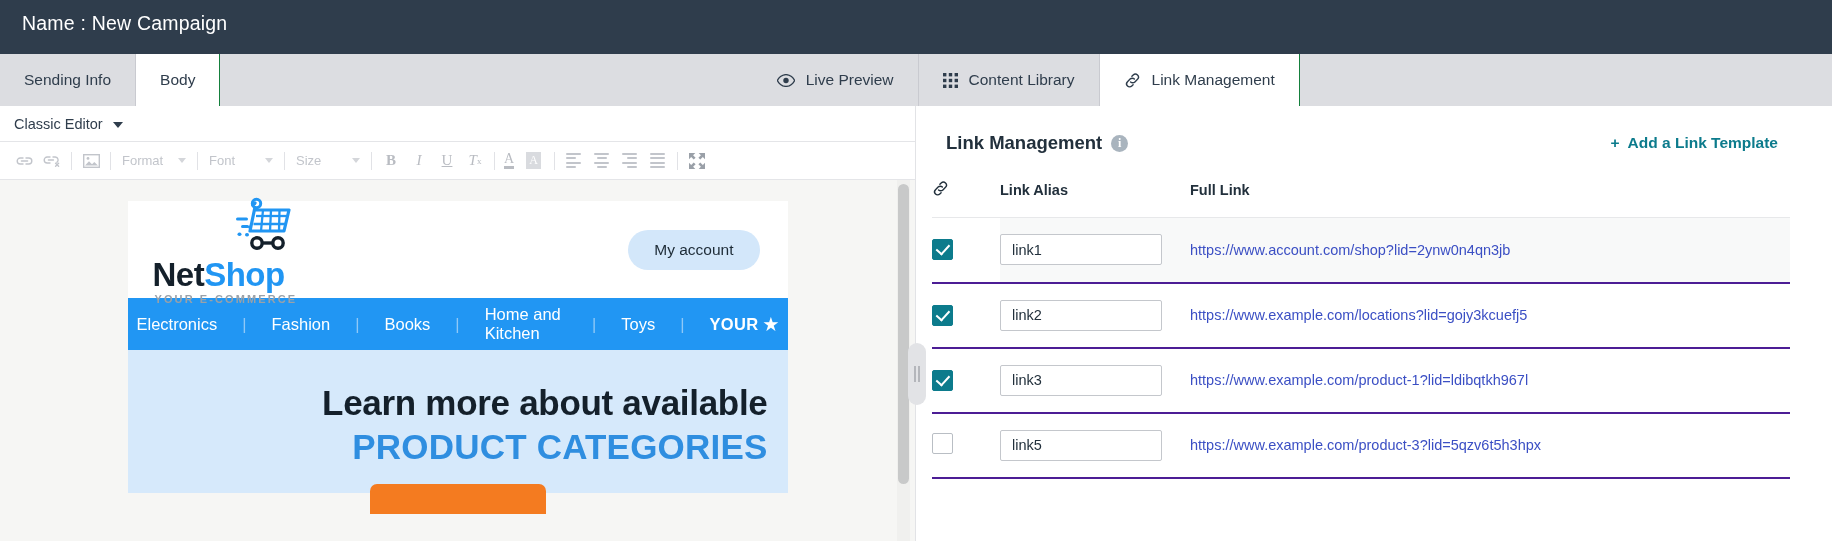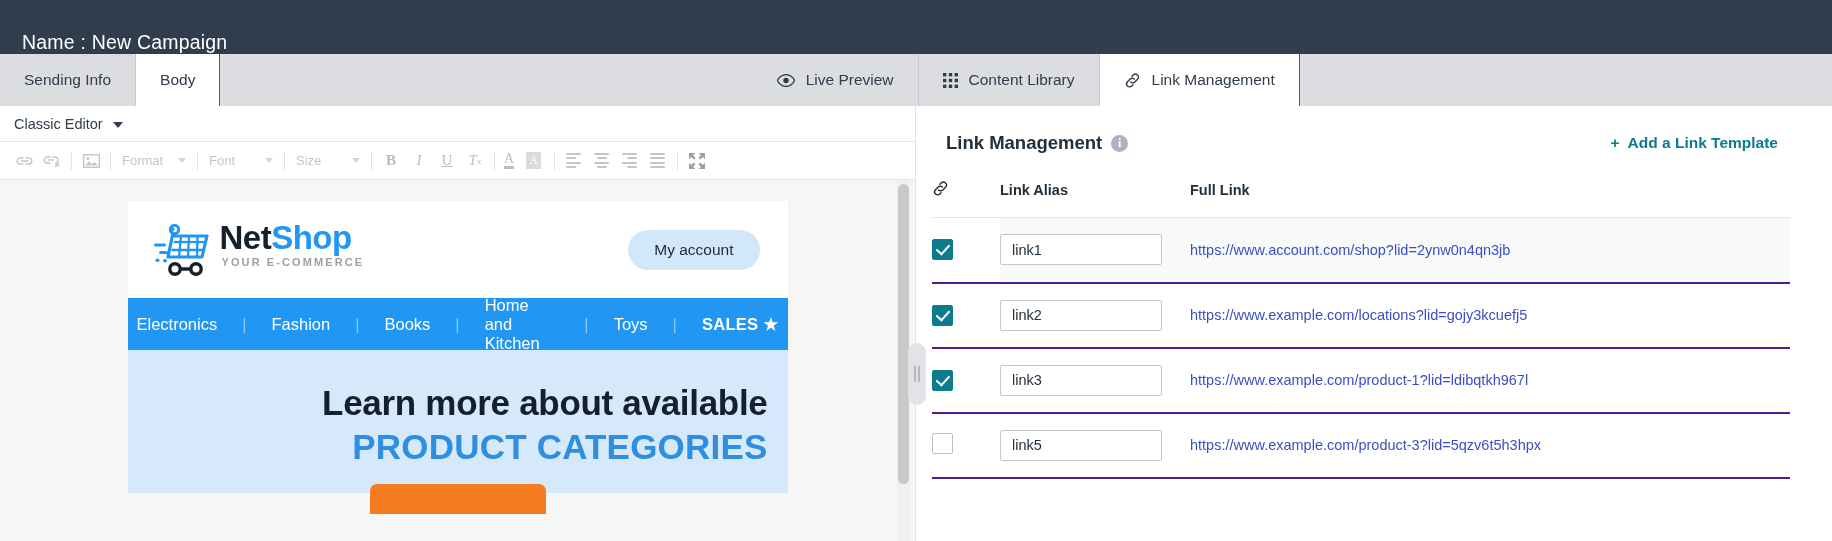--- a/index.html
+++ b/index.html
@@ -8,22 +8,22 @@
     overflow: hidden;
     font-family: "Liberation Sans", sans-serif;
     background: #ffffff;
   }
 
   
   .titlebar {
     height: 54px;
     background: #2f3d4c;
     display: flex;
-    align-items: flex-end;
-    padding: 0 22px;
+    align-items: flex-start;
+    padding: 12px 22px;
   }
   .titlebar-text {
     color: #ffffff;
     font-size: 19.5px;
     letter-spacing: .2px;
   }
 
   
   .tabstrip {
     height: 52px;
@@ -143,21 +143,21 @@
     box-shadow: 0 0 0 0 rgba(0,0,0,0);
   }
   .email-header {
     height: 97px;
     display: flex;
     align-items: center;
     justify-content: space-between;
     padding: 0 28px 0 25px;
     background: #fff;
   }
-  .logo-wrap { display: flex; align-items: flex-start; gap: 5px; }
+  .logo-wrap { display: flex; align-items: flex-end; gap: 5px; flex-direction: column; }
   .logo-text { display: flex; flex-direction: column; line-height: 1; }
   .logo-name { font-size: 33px; font-weight: bold; letter-spacing: -0.5px; }
   .logo-name .net { color: #14202b; }
   .logo-name .shop { color: #2196f3; }
   .logo-sub {
     font-size: 11px; color: #9aa1a8; letter-spacing: 2.1px;
     margin-top: 3px; margin-left: 2px; font-weight: bold;
   }
   .my-account {
     background: #d3e7fa;
@@ -547,21 +547,21 @@
           <span class="sep">|</span>
           <a>Fashion</a>
           <span class="sep">|</span>
           <a>Books</a>
           <span class="sep">|</span>
           <a>Home and Kitchen</a>
           <span class="sep">|</span>
           <a>Toys</a>
           <span class="sep">|</span>
           <a class="sales">
-            <span>SALES</span><span style="margin-left:5px">★</span>
+            <span>YOUR</span><span style="margin-left:5px">★</span>
           </a>
         </div>
 
         <div class="email-hero">
           <div class="hero-l1">Learn more about available</div>
           <div class="hero-l2">PRODUCT CATEGORIES</div>
           <div class="hero-btn"></div>
         </div>
 
       </div>

